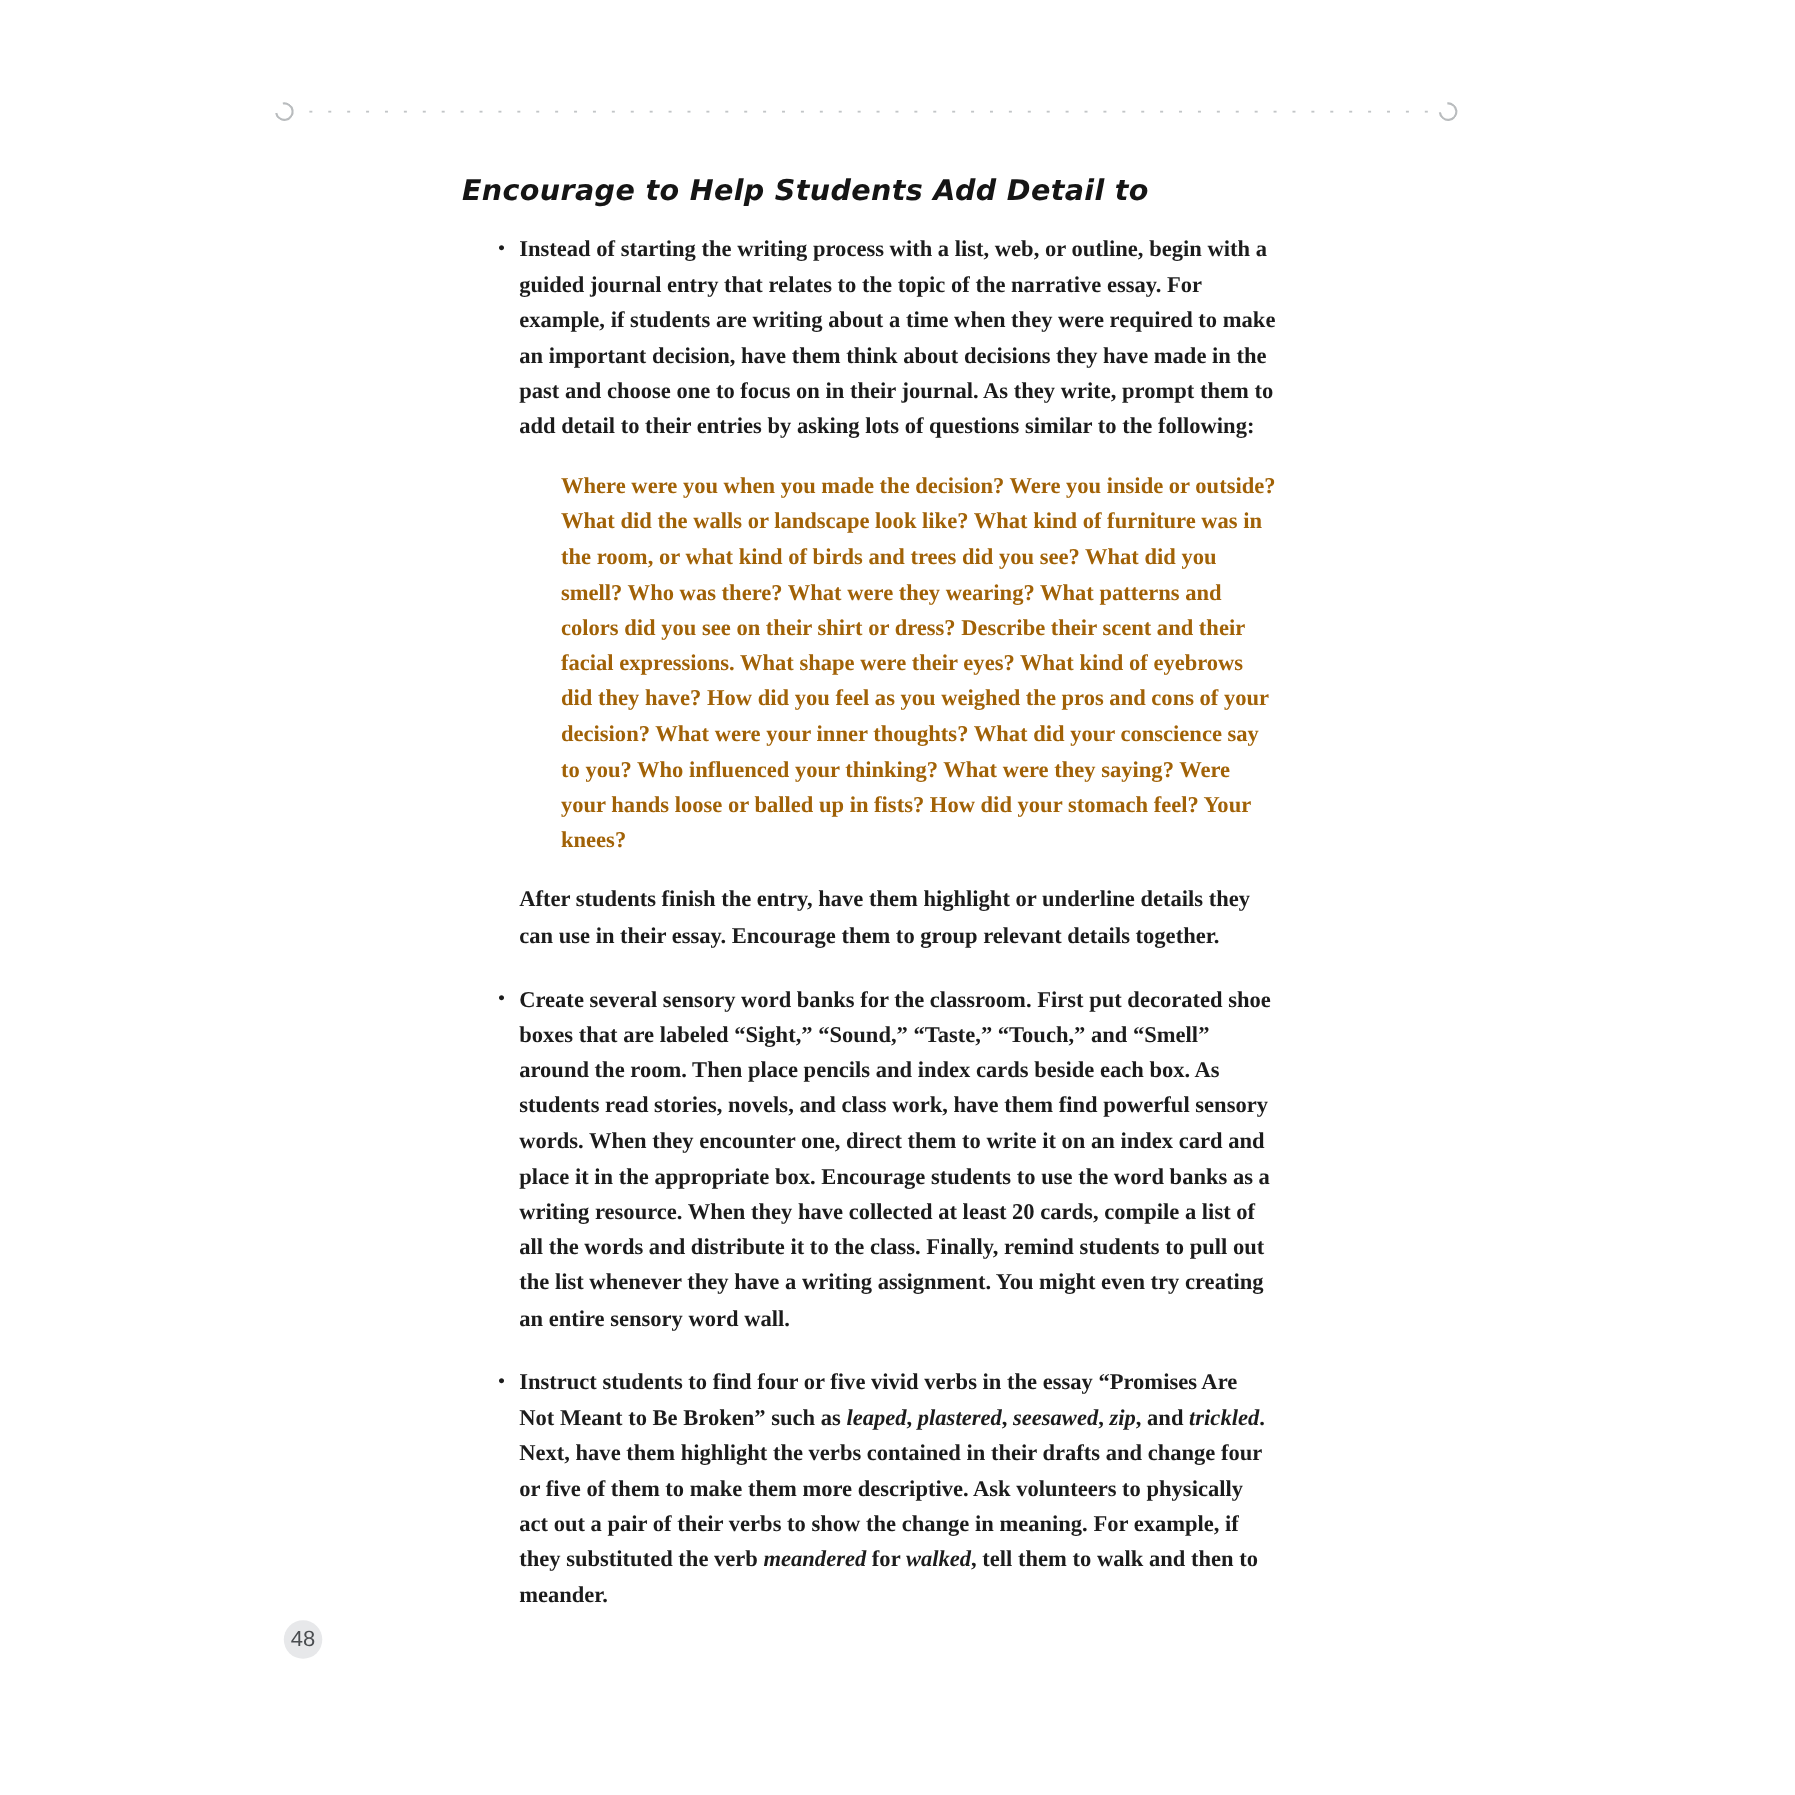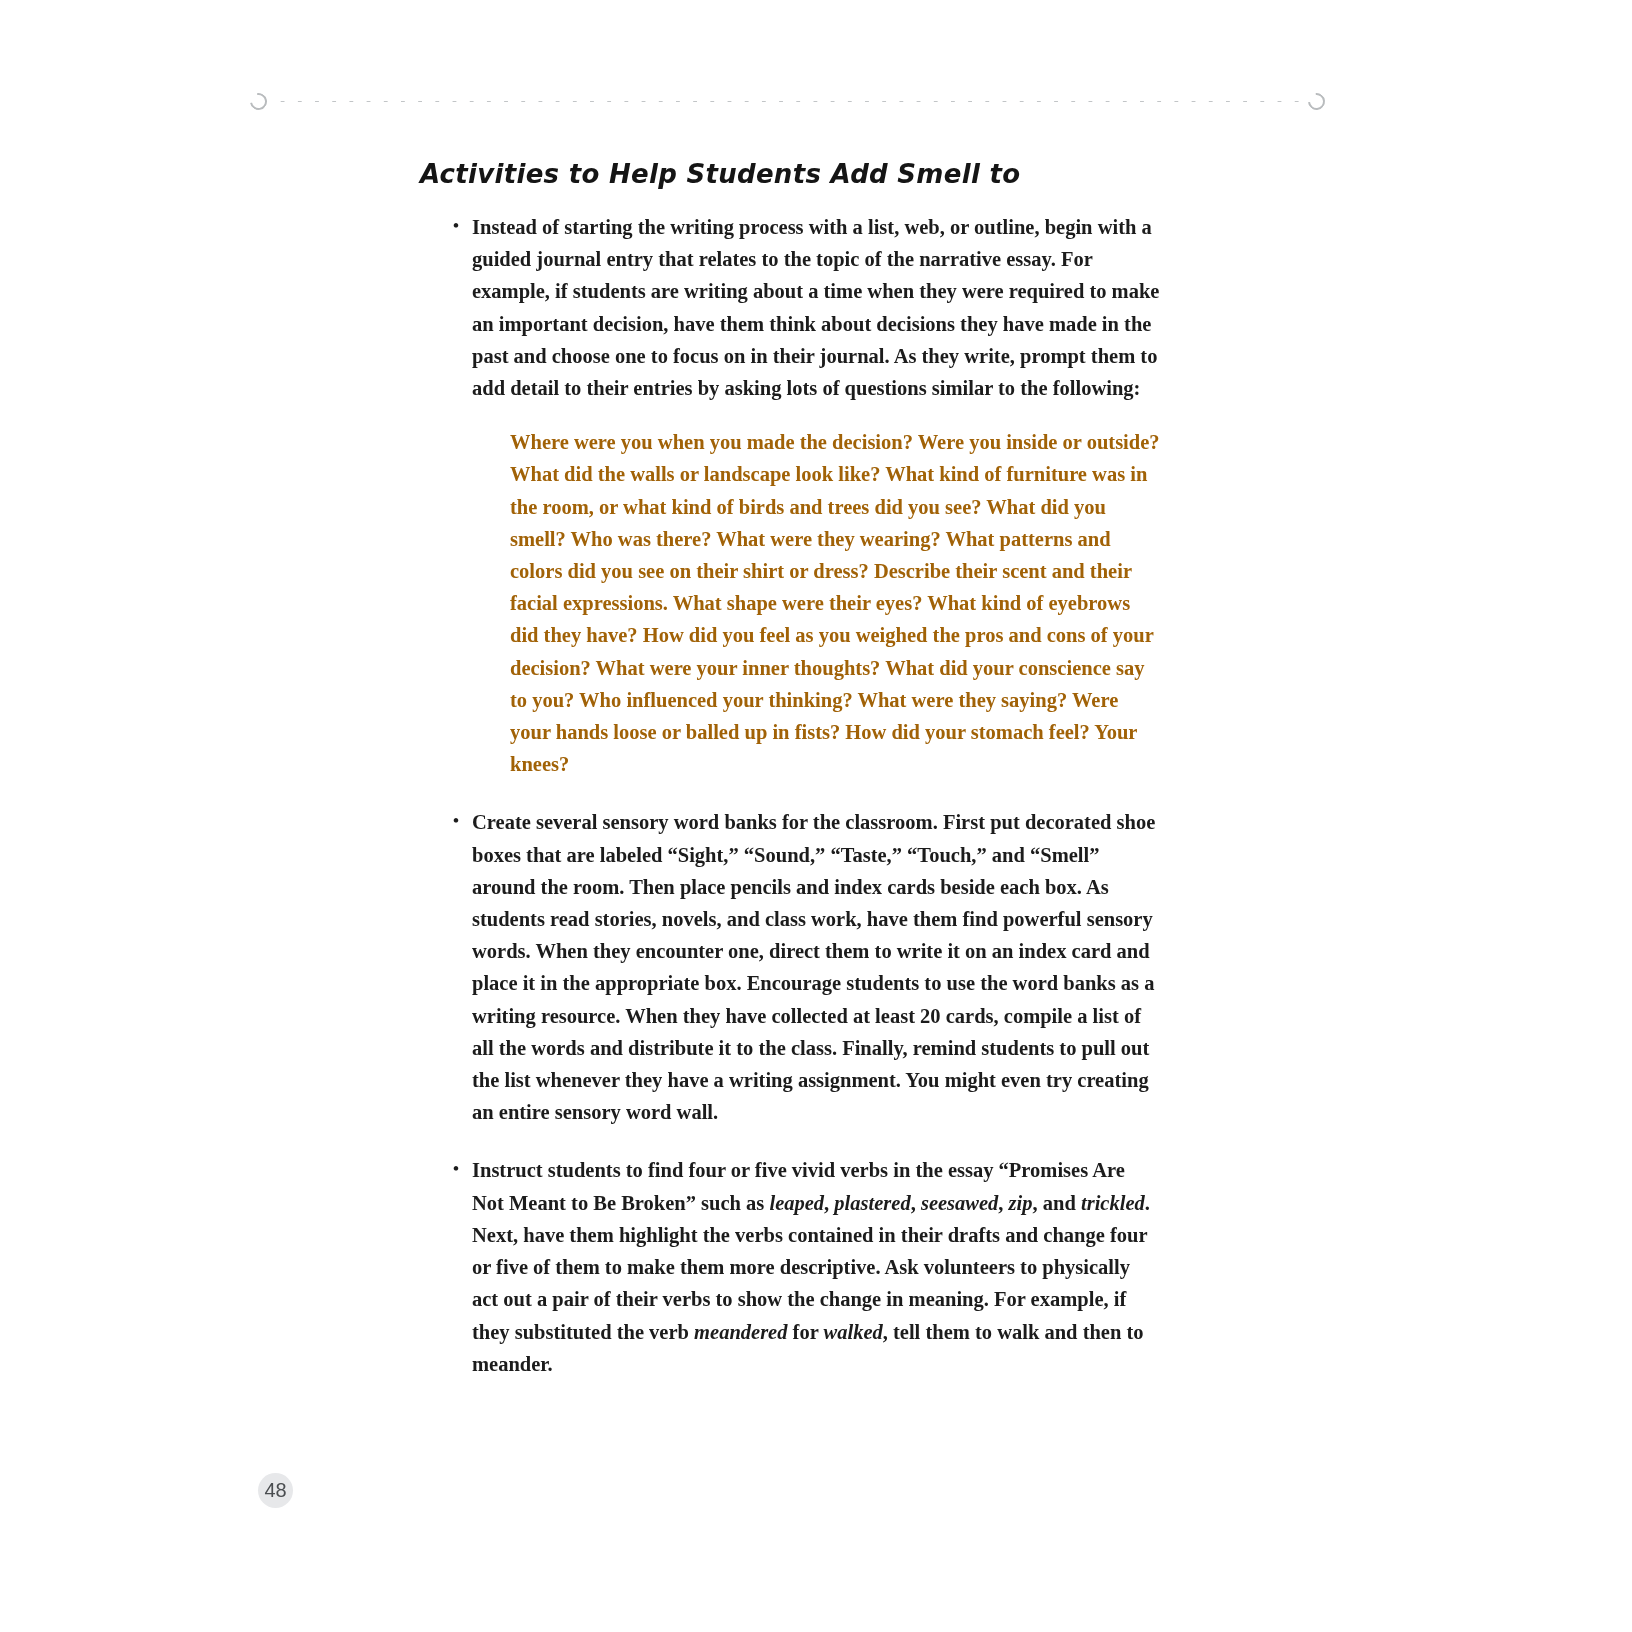--- a/index.html
+++ b/index.html
@@ -131,28 +131,29 @@
 
   <div class="top-rule">
     <span class="rule-end left"></span>
     <span class="rule-dots"></span>
     <span class="rule-end right"></span>
   </div>
 
   <div class="content">
 
     <h1 class="section-title">
-      <span class="l1">Activities to Help Students Add Smell to</span>
+      <span class="l1">Encourage to Help Students Add Detail to</span>
     </h1>
 
     <ul class="bullets">
 
       <li>
         <span>Instead of starting the writing process with a list, web, or outline, begin with a guided journal entry that relates to the topic of the narrative essay. For example, if students are writing about a time when they were required to make an important decision, have them think about decisions they have made in the past and choose one to focus on in their journal. As they write, prompt them to add detail to their entries by asking lots of questions similar to the following:</span>
         <div class="quote-block">Where were you when you made the decision? Were you inside or outside? What did the walls or landscape look like? What kind of furniture was in the room, or what kind of birds and trees did you see? What did you smell? Who was there? What were they wearing? What patterns and colors did you see on their shirt or dress? Describe their scent and their facial expressions. What shape were their eyes? What kind of eyebrows did they have? How did you feel as you weighed the pros and cons of your decision? What were your inner thoughts? What did your conscience say to you? Who influenced your thinking? What were they saying? Were your hands loose or balled up in fists? How did your stomach feel? Your knees?</div>
+        <div class="followup">After students finish the entry, have them highlight or underline details they can use in their essay. Encourage them to group relevant details together.</div>
       </li>
 
       <li>
         <span>Create several sensory word banks for the classroom. First put decorated shoe boxes that are labeled “Sight,” “Sound,” “Taste,” “Touch,” and “Smell” around the room. Then place pencils and index cards beside each box. As students read stories, novels, and class work, have them find powerful sensory words. When they encounter one, direct them to write it on an index card and place it in the appropriate box. Encourage students to use the word banks as a writing resource. When they have collected at least 20 cards, compile a list of all the words and distribute it to the class. Finally, remind students to pull out the list whenever they have a writing assignment. You might even try creating an entire sensory word wall.</span>
       </li>
 
       <li>
         <span id="rich-bullet"><span>Instruct students to find four or five vivid verbs in the essay “Promises Are Not Meant to Be Broken” such as </span><em>leaped</em><span>, </span><em>plastered</em><span>, </span><em>seesawed</em><span>, </span><em>zip</em><span>, and </span><em>trickled</em><span>. Next, have them highlight the verbs contained in their drafts and change four or five of them to make them more descriptive. Ask volunteers to physically act out a pair of their verbs to show the change in meaning. For example, if they substituted the verb </span><em>meandered</em><span> for </span><em>walked</em><span>, tell them to walk and then to meander.</span></span>
       </li>
 

